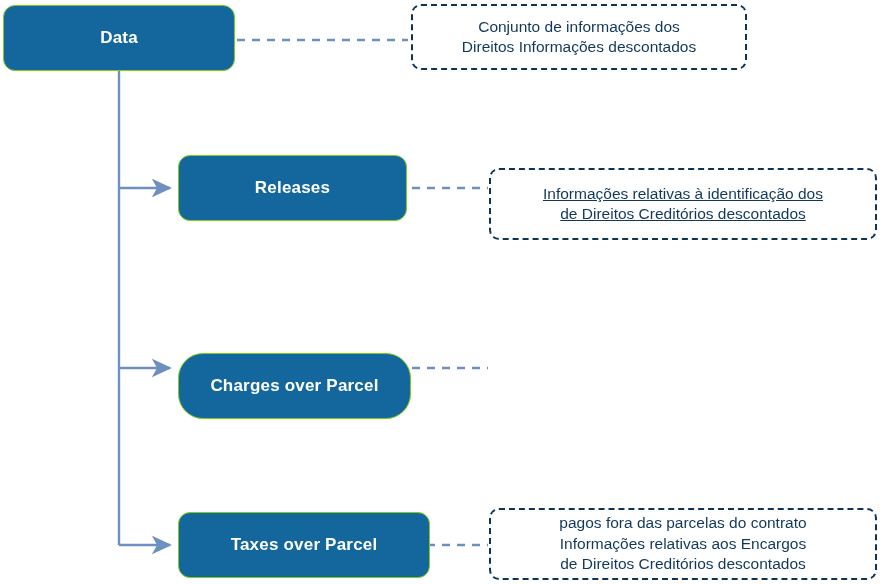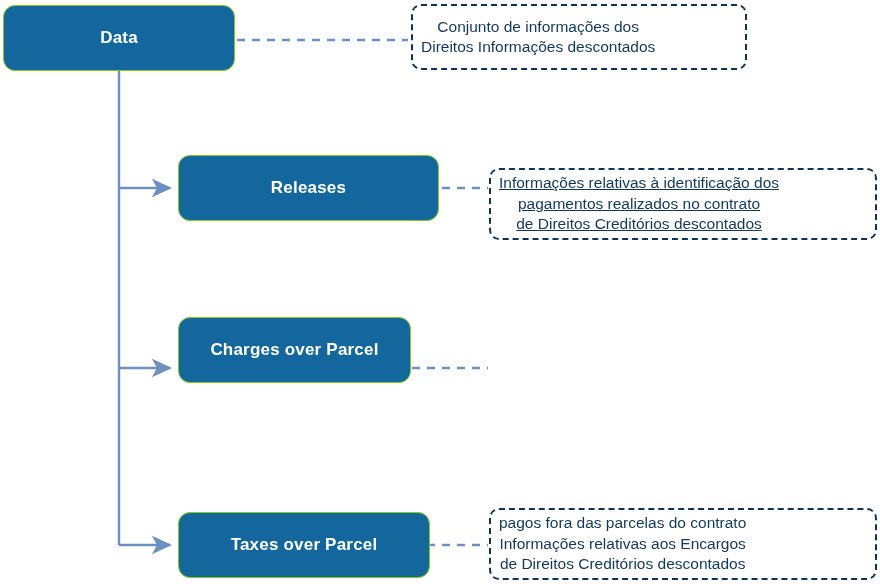--- a/index.html
+++ b/index.html
@@ -49,20 +49,21 @@
 
   
   .note {
     position: absolute;
     box-sizing: border-box;
     background: #ffffff;
     border: 2px dashed #0d3455;
     border-radius: 10px;
     display: flex;
     align-items: center;
+    justify-content: center;
     color: #11385a;
     font-size: 15.5px;
     line-height: 1.32;
     text-align: center;
     padding: 4px 8px;
   }
   .note span { display: block; }
 </style>
 </head>
 <body>
@@ -87,43 +88,42 @@
     <path d="M237,40 L408,40" stroke="#6d90c1" stroke-width="2.4" fill="none" stroke-dasharray="8 7"></path>
     <path d="M412,188 L488,188" stroke="#6d90c1" stroke-width="2.4" fill="none" stroke-dasharray="8 7"></path>
     <path d="M412,368 L488,368" stroke="#6d90c1" stroke-width="2.4" fill="none" stroke-dasharray="8 7"></path>
     <path d="M412,545 L488,545" stroke="#6d90c1" stroke-width="2.4" fill="none" stroke-dasharray="8 7"></path>
   </svg>
 
   <div class="node" style="left:3px; top:5px; width:232px; height:66px;">
     <span>Data</span>
   </div>
 
-  <div class="node" style="left:178px; top:155px; width:261px; height:66px;">
+  <div class="node" style="left:178px; top:155px; width:229px; height:66px;">
     <span>Releases</span>
   </div>
 
-  <div class="node" style="left:178px; top:317px; width:233px; height:66px;">
+  <div class="node" style="left:178px; top:353px; width:233px; height:66px;border-radius:25px;">
     <span>Charges over Parcel</span>
   </div>
 
   <div class="node" style="left:178px; top:512px; width:252px; height:66px;">
     <span>Taxes over Parcel</span>
   </div>
 
   <div class="note" style="left:411px; top:4px; width:336px; height:66px;">
     <div>
       <span>Conjunto de informações dos</span>
       <span>Direitos Informações descontados</span>
     </div>
   </div>
 
   <div class="note" style="left:489px; top:168px; width:388px; height:72px;text-decoration:underline;">
     <div>
       <span>Informações relativas à identificação dos</span>
-      <span>pagamentos realizados no contrato</span>
       <span>de Direitos Creditórios descontados</span>
     </div>
   </div>
 
 
   <div class="note" style="left:489px; top:508px; width:388px; height:72px;">
     <div>
       <span>pagos fora das parcelas do contrato</span>
       <span>Informações relativas aos Encargos</span>
       <span>de Direitos Creditórios descontados</span>

